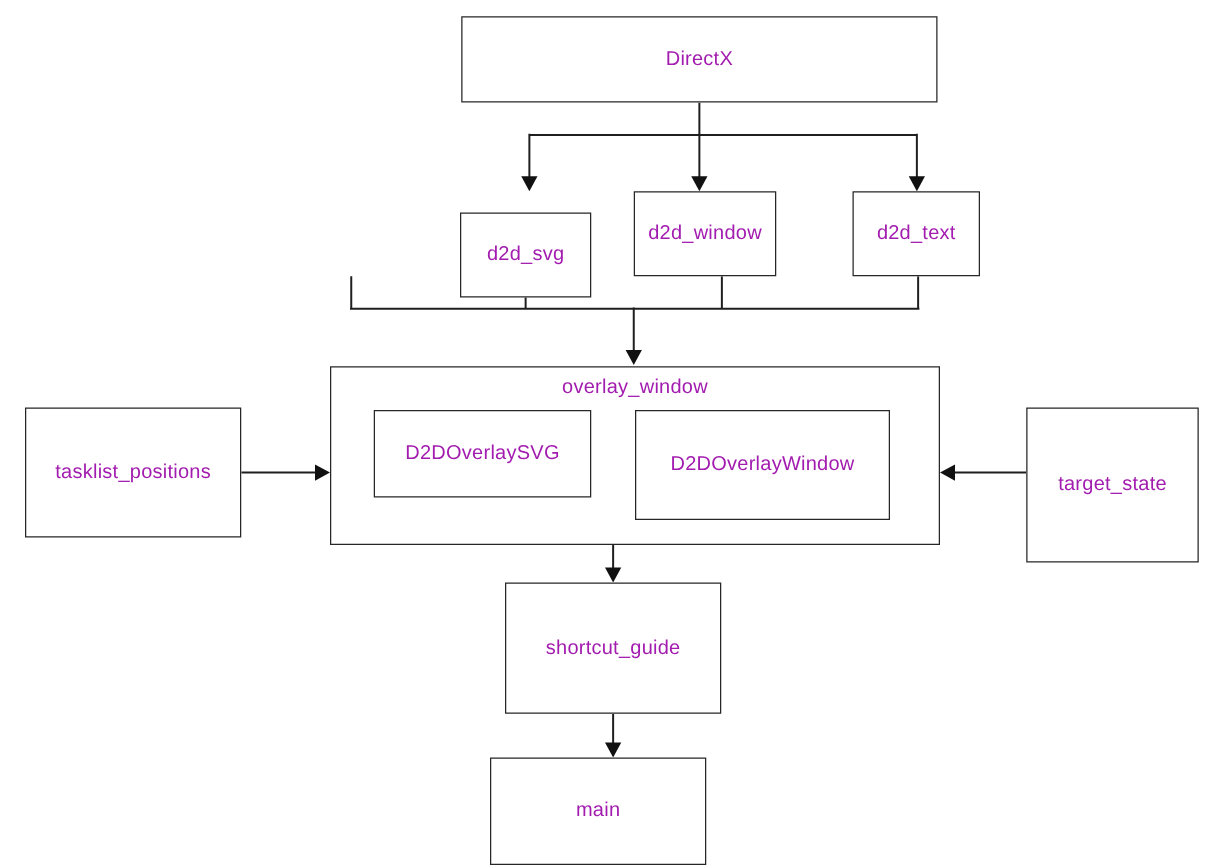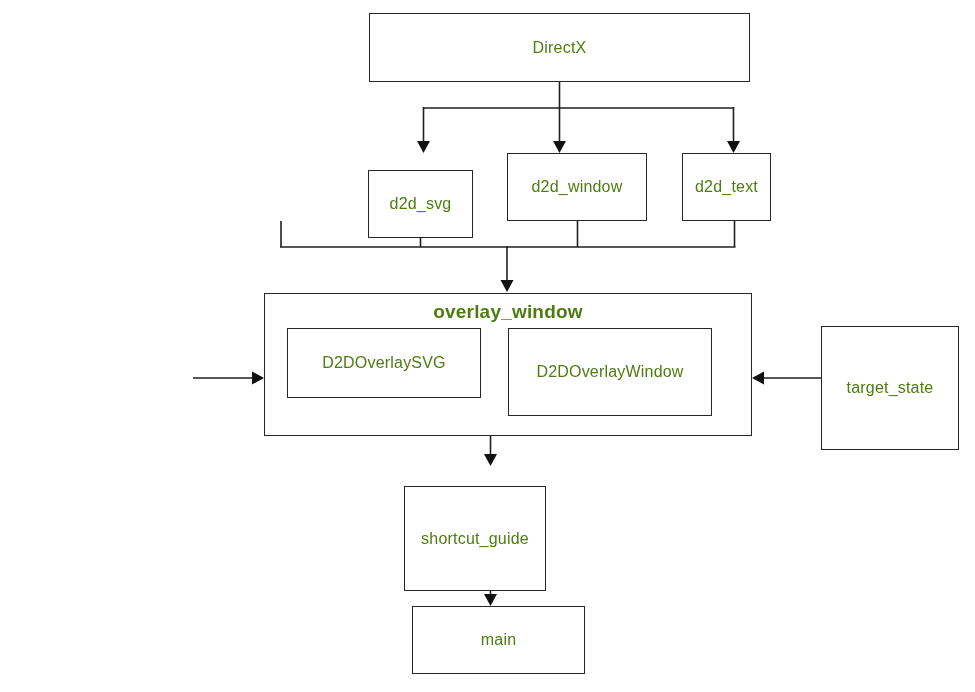--- a/index.html
+++ b/index.html
@@ -6,21 +6,21 @@
     margin: 0;
     padding: 0;
     background: #ffffff;
   }
   #canvas {
     position: relative;
     width: 975px;
     height: 692px;
     background: #ffffff;
     font-family: "Liberation Sans", sans-serif;
-    color: #4d7c0f;
+    color: #a21caf;
     overflow: hidden;
   }
   #connectors {
     position: absolute;
     left: 0;
     top: 0;
     width: 975px;
     height: 692px;
   }
   .node {
@@ -34,22 +34,21 @@
     font-size: 16px;
     letter-spacing: 0.2px;
     white-space: nowrap;
   }
   .node.group {
     background: transparent;
     align-items: flex-start;
   }
   .group-label {
     margin-top: 7px;
-    font-size: 19px;
-    font-weight: bold;
+    font-size: 16px;
   }
   svg line, svg polyline {
     stroke: #1f1f1f;
     stroke-width: 1.6;
     fill: none;
   }
   svg polygon {
     fill: #111111;
     stroke: none;
   }
@@ -93,46 +92,49 @@
 
   <div class="node" style="left:369px; top:13px; width:381px; height:69px">
     <span>DirectX</span>
   </div>
 
 
   <div class="node" style="left:368px; top:170px; width:105px; height:68px">
     <span>d2d_svg</span>
   </div>
 
-  <div class="node" style="left:507px; top:153px; width:140px; height:68px">
+  <div class="node" style="left:507px; top:153px; width:114px; height:68px">
     <span>d2d_window</span>
   </div>
 
-  <div class="node" style="left:682px; top:153px; width:89px; height:68px">
+  <div class="node" style="left:682px; top:153px; width:102px; height:68px">
     <span>d2d_text</span>
   </div>
 
   <div class="node group" style="left:264px; top:293px; width:488px; height:143px">
     <div class="group-label">overlay_window</div>
   </div>
 
-  <div class="node" style="left:287px; top:328px; width:194px; height:70px">
+  <div class="node" style="left:299px; top:328px; width:174px; height:70px">
     <span>D2DOverlaySVG</span>
   </div>
 
   <div class="node" style="left:508px; top:328px; width:204px; height:88px">
     <span>D2DOverlayWindow</span>
   </div>
 
+  <div class="node" style="left:20px; top:326px; width:173px; height:104px">
+    <span>tasklist_positions</span>
+  </div>
 
   <div class="node" style="left:821px; top:326px; width:138px; height:124px">
     <span>target_state</span>
   </div>
 
-  <div class="node" style="left:404px; top:486px; width:142px; height:105px">
+  <div class="node" style="left:404px; top:466px; width:173px; height:105px">
     <span>shortcut_guide</span>
   </div>
 
-  <div class="node" style="left:412px; top:606px; width:173px; height:68px">
+  <div class="node" style="left:392px; top:606px; width:173px; height:86px">
     <span>main</span>
   </div>
 
 </div>
 
 </body></html>

